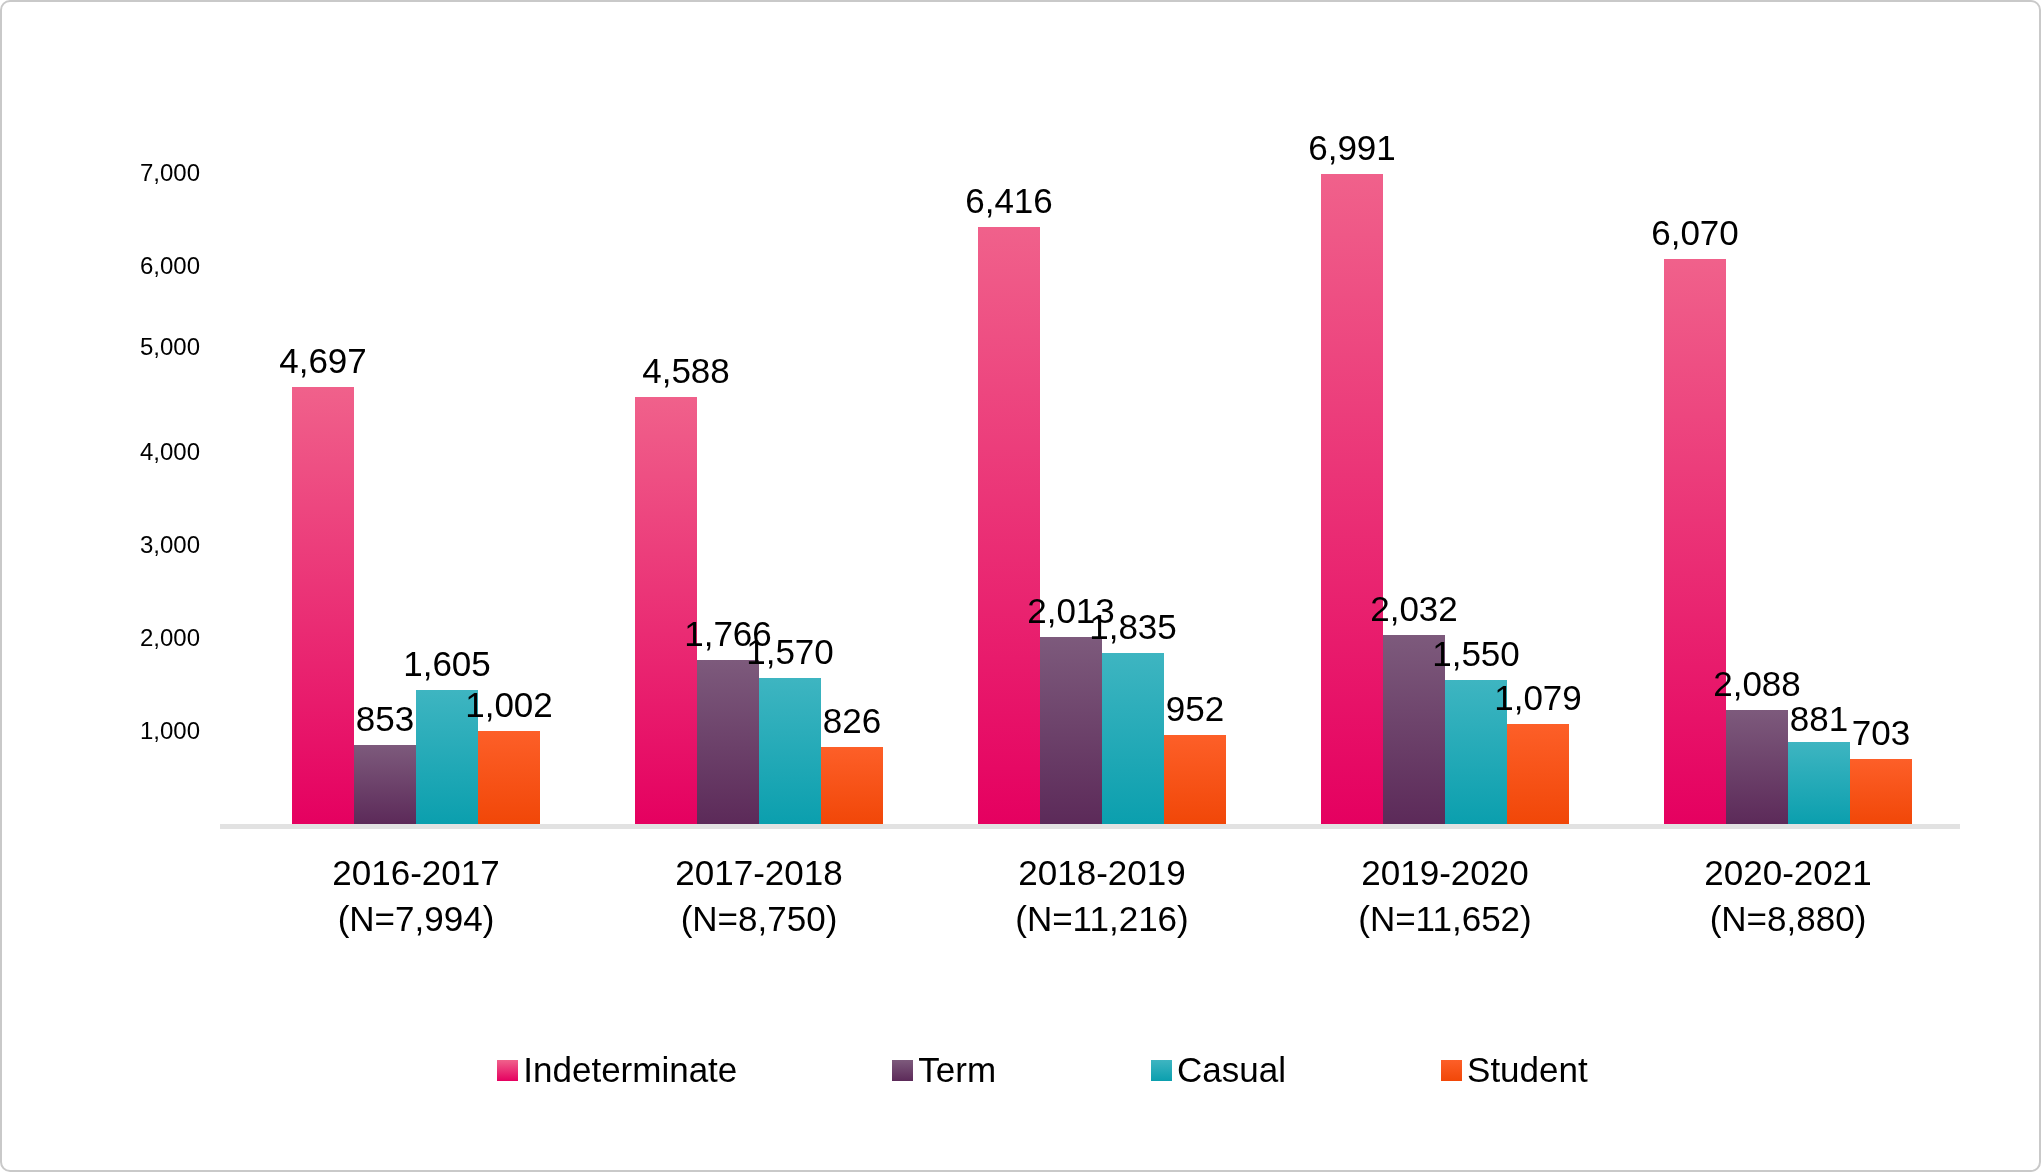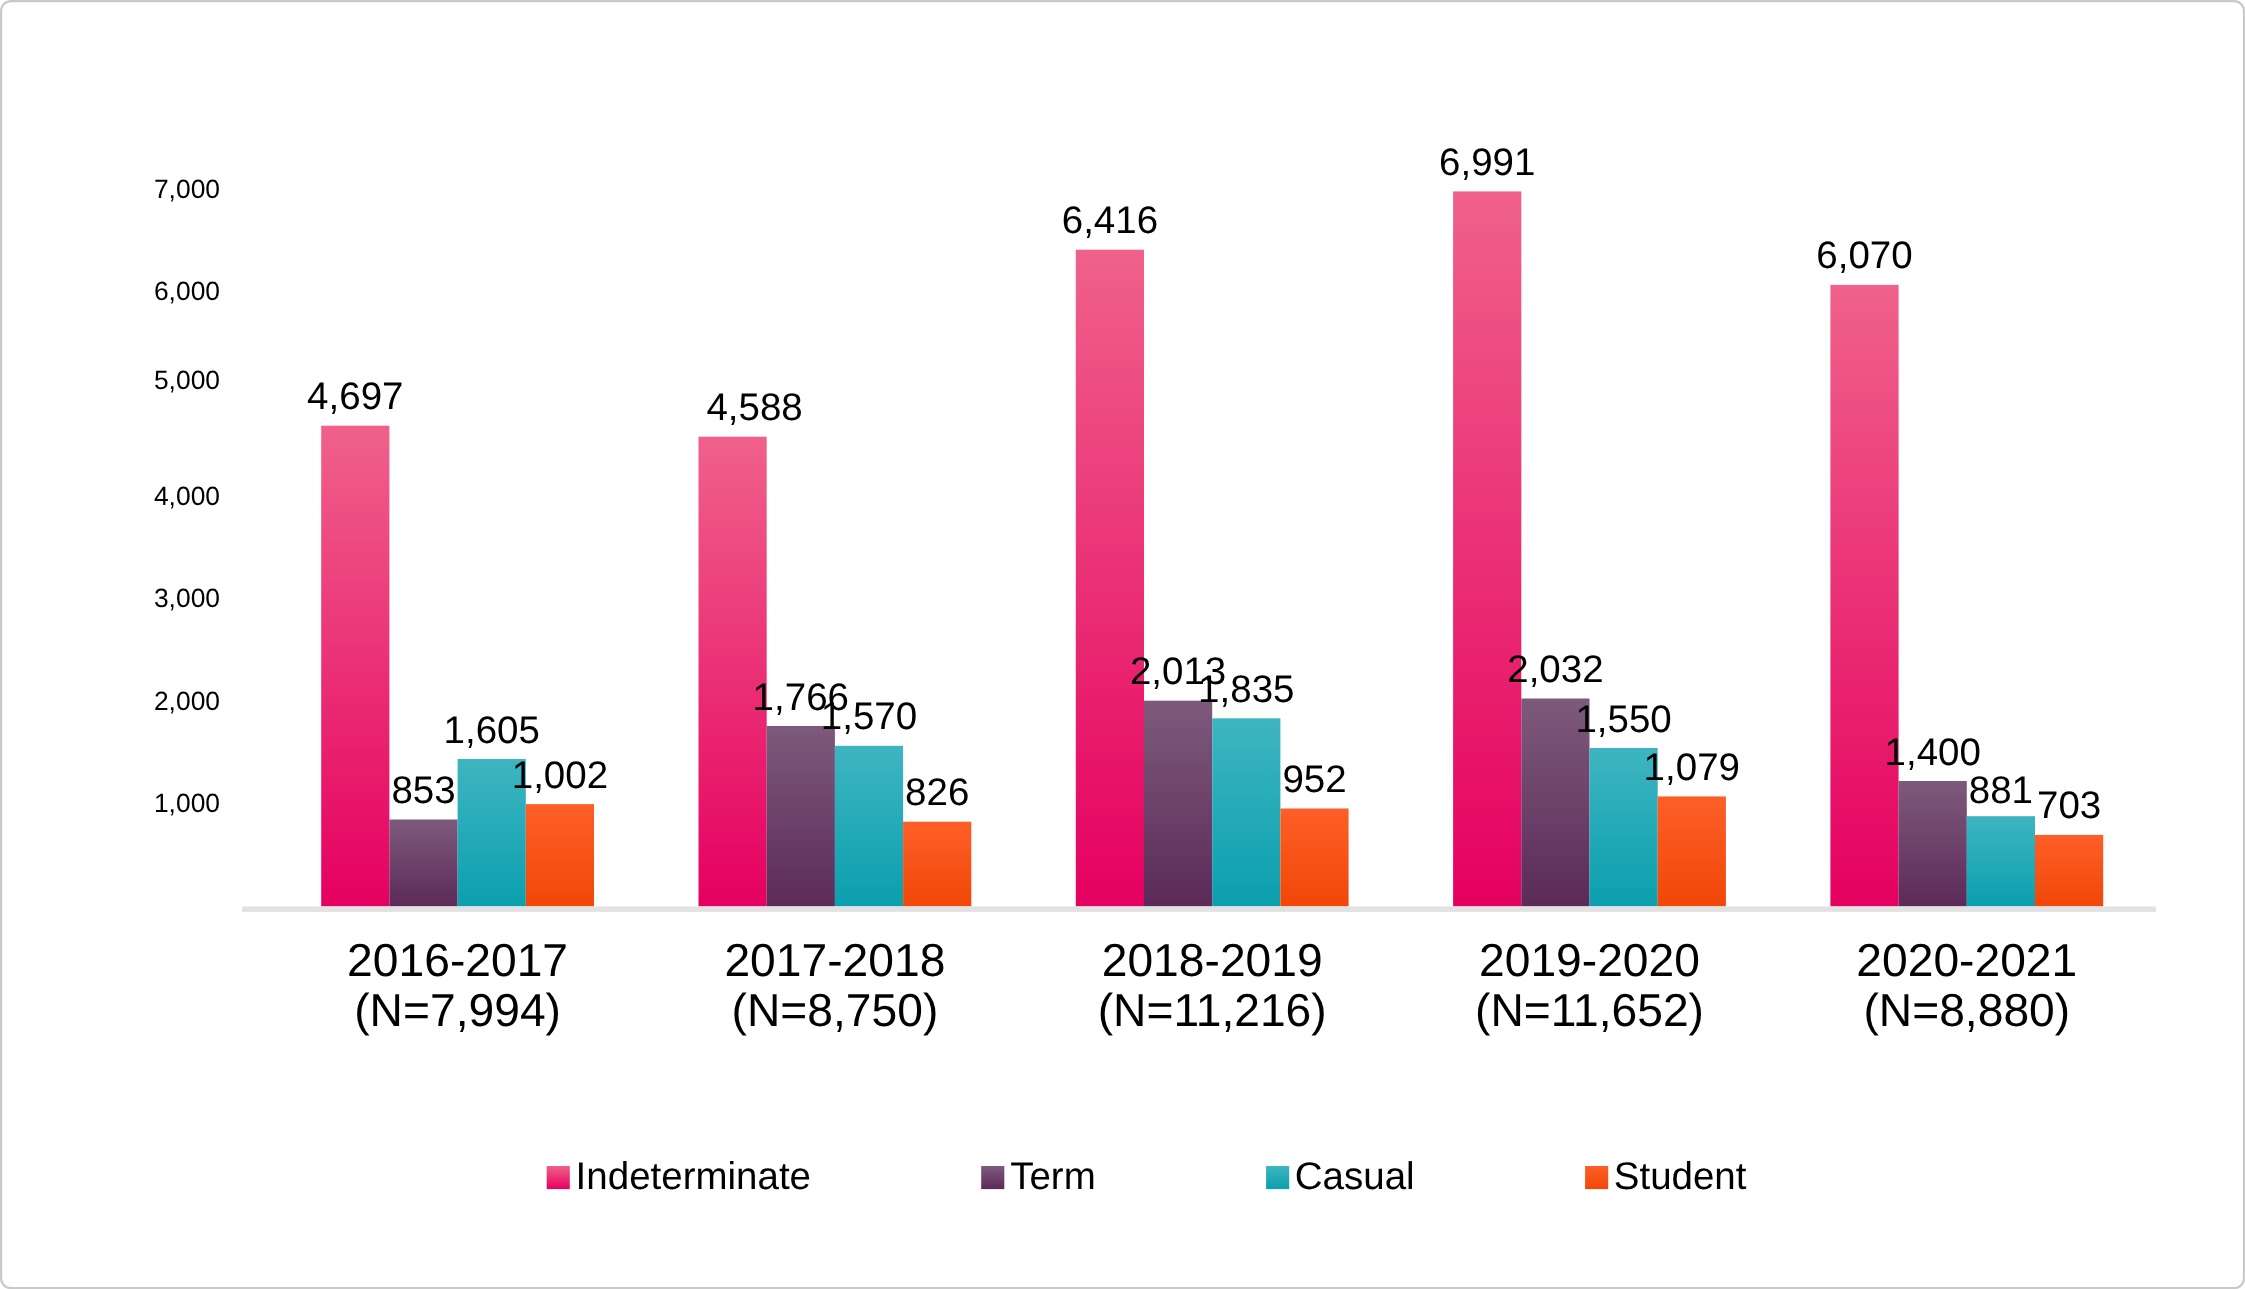--- a/index.html
+++ b/index.html
@@ -32,21 +32,21 @@
   .value-label{
     position:absolute;
     transform:translateX(-50%);
     font-size:35px;line-height:40px;
     white-space:nowrap;color:#000;
   }
   .x-label{
     position:absolute;top:848px;width:360px;
     transform:translateX(-50%);
     text-align:center;
-    font-size:42px;line-height:46px;color:#000;
+    font-size:35px;line-height:46px;color:#000;
   }
   .legend{
     position:absolute;left:0;right:0;top:1048px;
     display:flex;justify-content:center;align-items:center;
     gap:155px;
     padding-left:44px;
   }
   .legend-item{display:flex;align-items:center;}
   .legend-swatch{width:21px;height:21px;margin-right:5px;flex:none;}
   .legend-label{font-size:35px;color:#000;white-space:nowrap;}
@@ -93,21 +93,21 @@
       <div class="value-label" style="left: 1350px; top: 126px;">6,991</div>
       <div class="bar" style="left: 1381px; top: 633px; height: 189px; background: linear-gradient(rgb(125, 90, 124), rgb(92, 42, 89));"></div>
       <div class="value-label" style="left: 1412px; top: 587px;">2,032</div>
       <div class="bar" style="left: 1443px; top: 678px; height: 144px; background: linear-gradient(rgb(62, 181, 193), rgb(11, 159, 174));"></div>
       <div class="value-label" style="left: 1474px; top: 632px;">1,550</div>
       <div class="bar" style="left: 1505px; top: 722px; height: 100px; background: linear-gradient(rgb(253, 95, 40), rgb(241, 71, 8));"></div>
       <div class="value-label" style="left: 1536px; top: 676px;">1,079</div>
       <div class="bar" style="left: 1662px; top: 257px; height: 565px; background: linear-gradient(rgb(240, 97, 139), rgb(229, 0, 96));"></div>
       <div class="value-label" style="left: 1693px; top: 211px;">6,070</div>
       <div class="bar" style="left: 1724px; top: 708px; height: 114px; background: linear-gradient(rgb(125, 90, 124), rgb(92, 42, 89));"></div>
-      <div class="value-label" style="left: 1755px; top: 662px;">1,400</div>
+      <div class="value-label" style="left: 1755px; top: 662px;">2,088</div>
       <div class="bar" style="left: 1786px; top: 740px; height: 82px; background: linear-gradient(rgb(62, 181, 193), rgb(11, 159, 174));"></div>
       <div class="value-label" style="left: 1817px; top: 656px; margin-top: 41px;">881</div>
       <div class="bar" style="left: 1848px; top: 757px; height: 65px; background: linear-gradient(rgb(253, 95, 40), rgb(241, 71, 8));"></div>
       <div class="value-label" style="left: 1879px; top: 711px;">703</div>
     </div>
   <div class="axis-line"></div>
   <div id="x-labels">
       <div class="x-label" style="left: 414px;">
         <div>2016-2017</div>
         <div>(N=7,994)</div>

